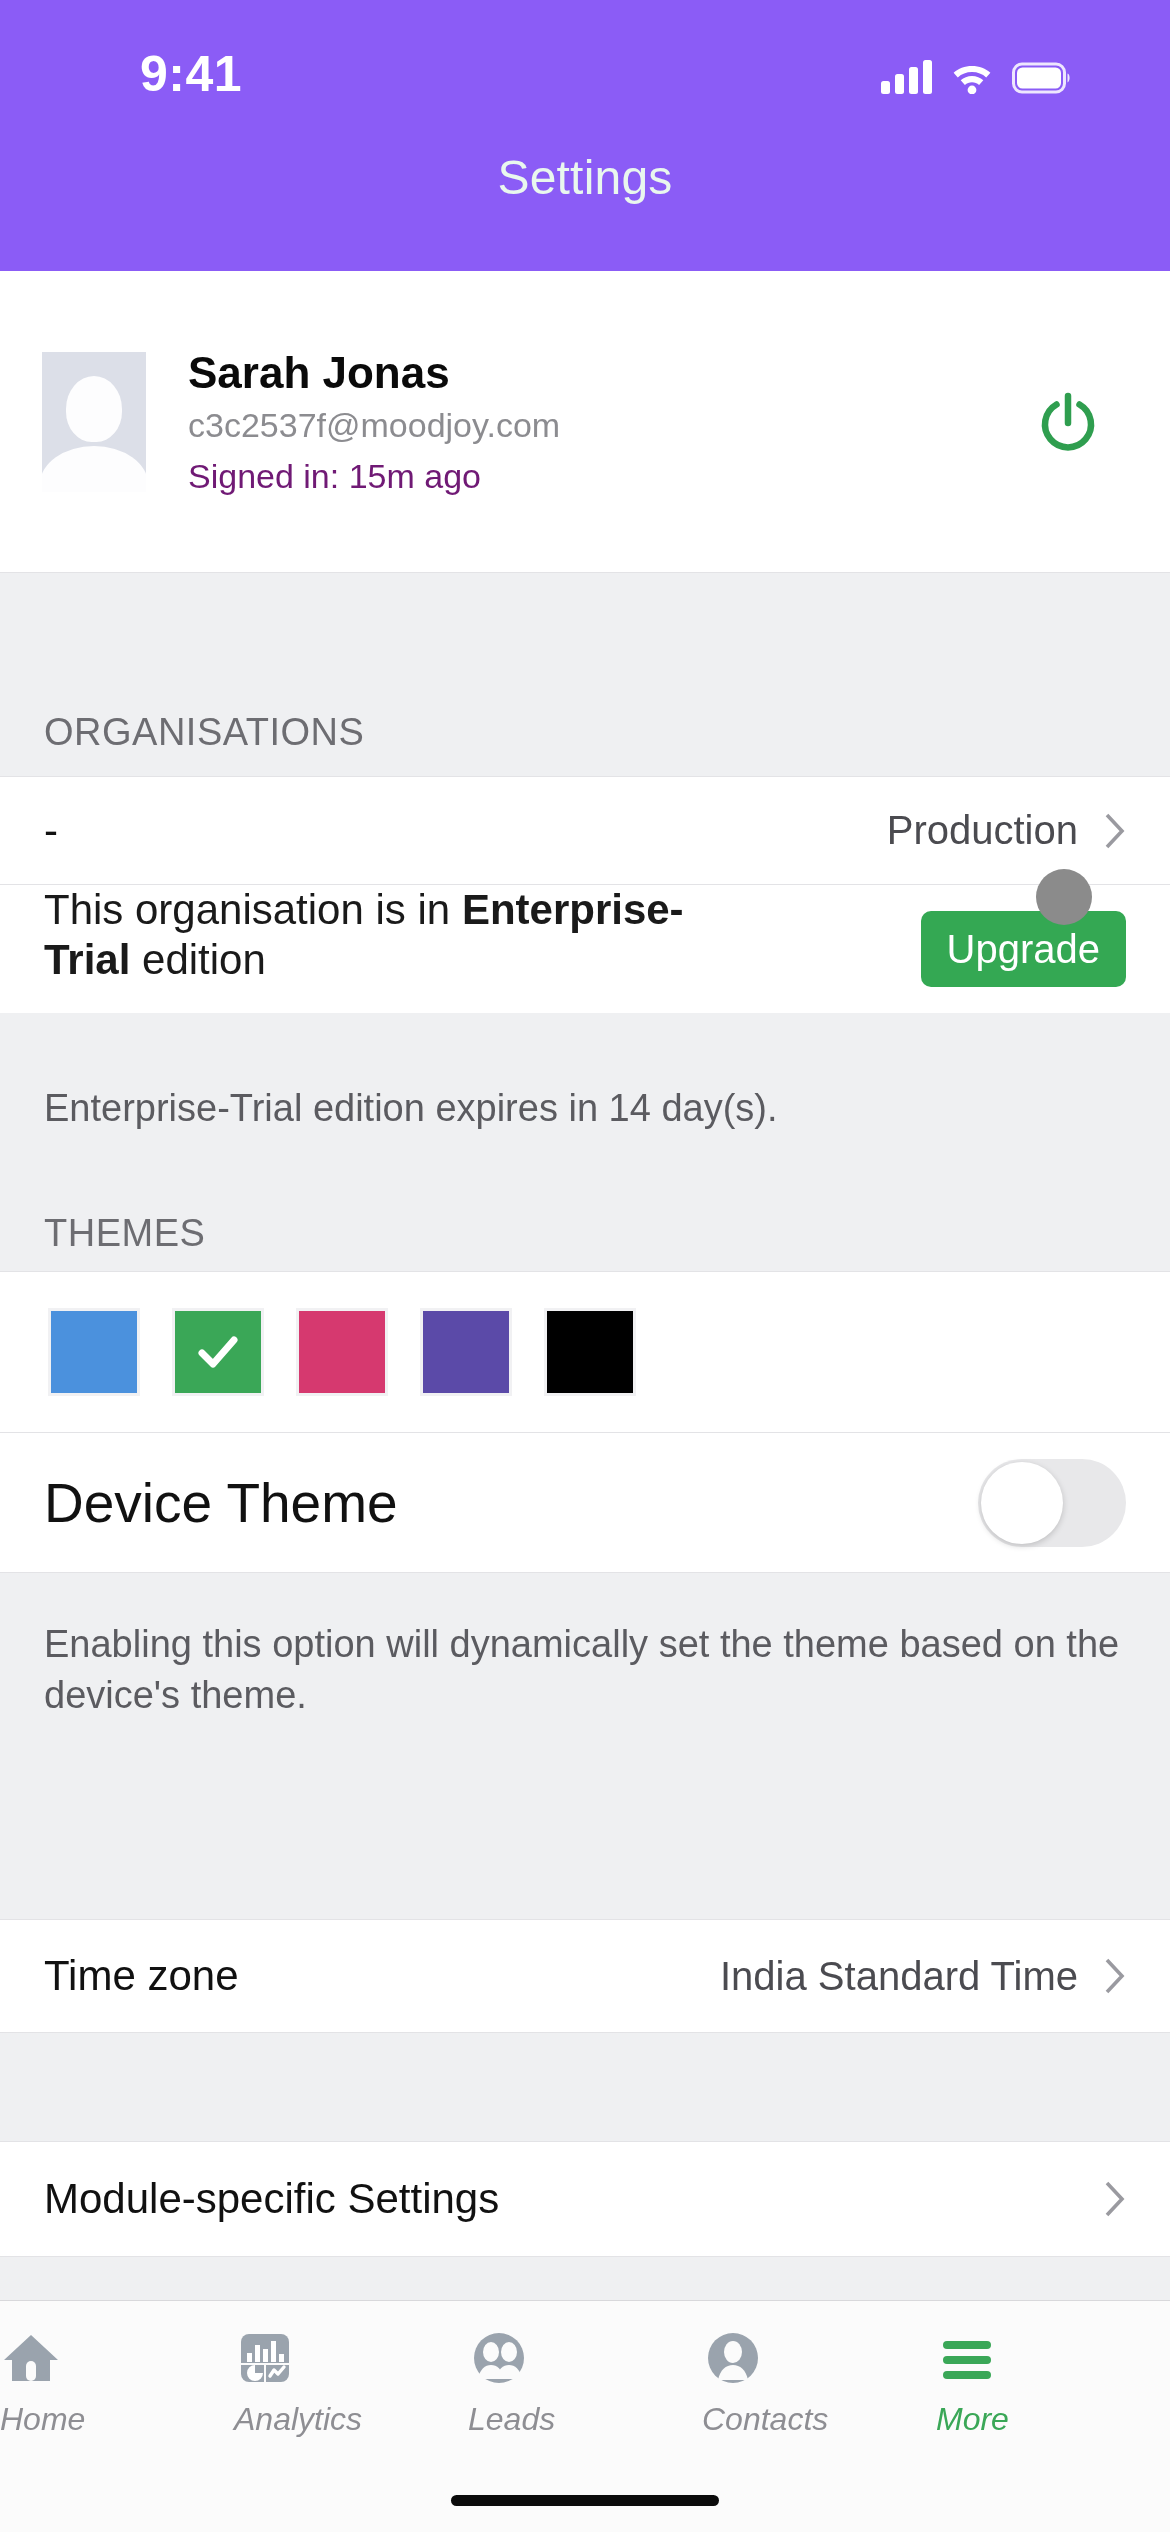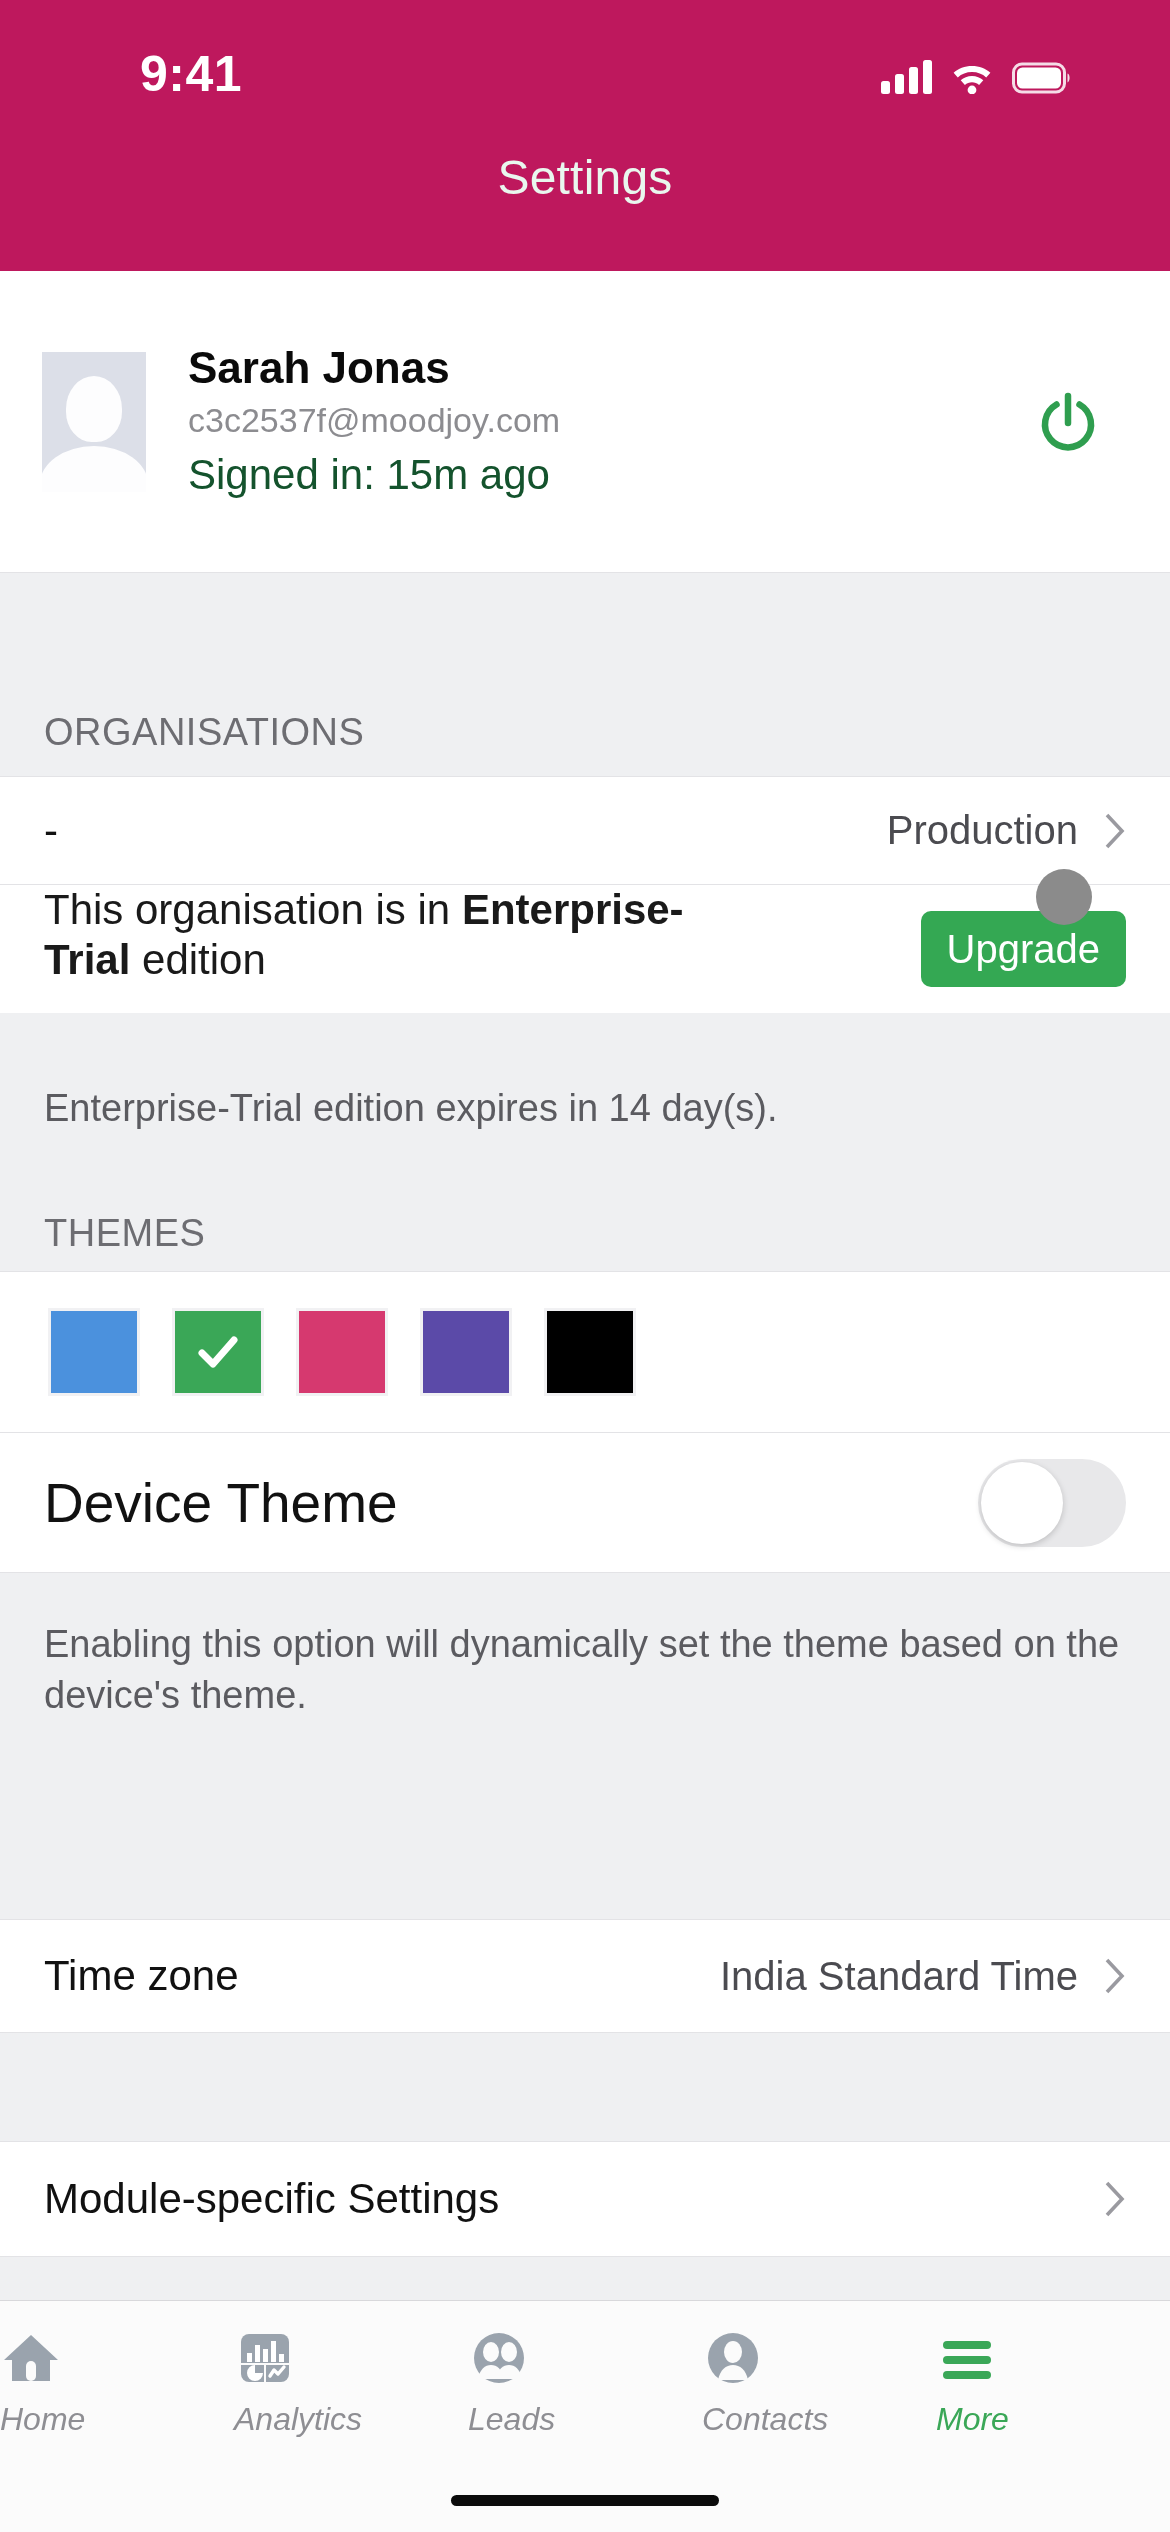--- a/index.html
+++ b/index.html
@@ -144,22 +144,22 @@
     color: #0a0a0a;
     line-height: 1.28;
   }
   .profile-email {
     font-size: 34px;
     color: #8c8c90;
     line-height: 1.3;
     margin-top: 2px;
   }
   .profile-signed {
-    font-size: 42px;
-    color: #14532d;
+    font-size: 34px;
+    color: #701a75;
     line-height: 1.3;
     margin-top: 6px;
   }
   .power-btn {
     position: absolute;
     right: 66px;
     top: 50%;
     transform: translateY(-50%);
     width: 72px;
     height: 72px;
@@ -345,21 +345,21 @@
     height: 11px;
     border-radius: 6px;
     background: #0b0b0b;
   }
 </style>
 </head>
 <body>
 
 <div id="phone">
 
-  <div class="header" style="background: #be185d;">
+  <div class="header" style="background: #8b5cf6;">
     <div class="statusbar">
       <div class="status-time">9:41</div>
       <div class="status-right">
         <span class="signal-bars">
           <i></i>
             <i></i>
             <i></i>
             <i></i>
         </span>
         <svg class="wifi-icon" viewBox="0 0 44 34">

